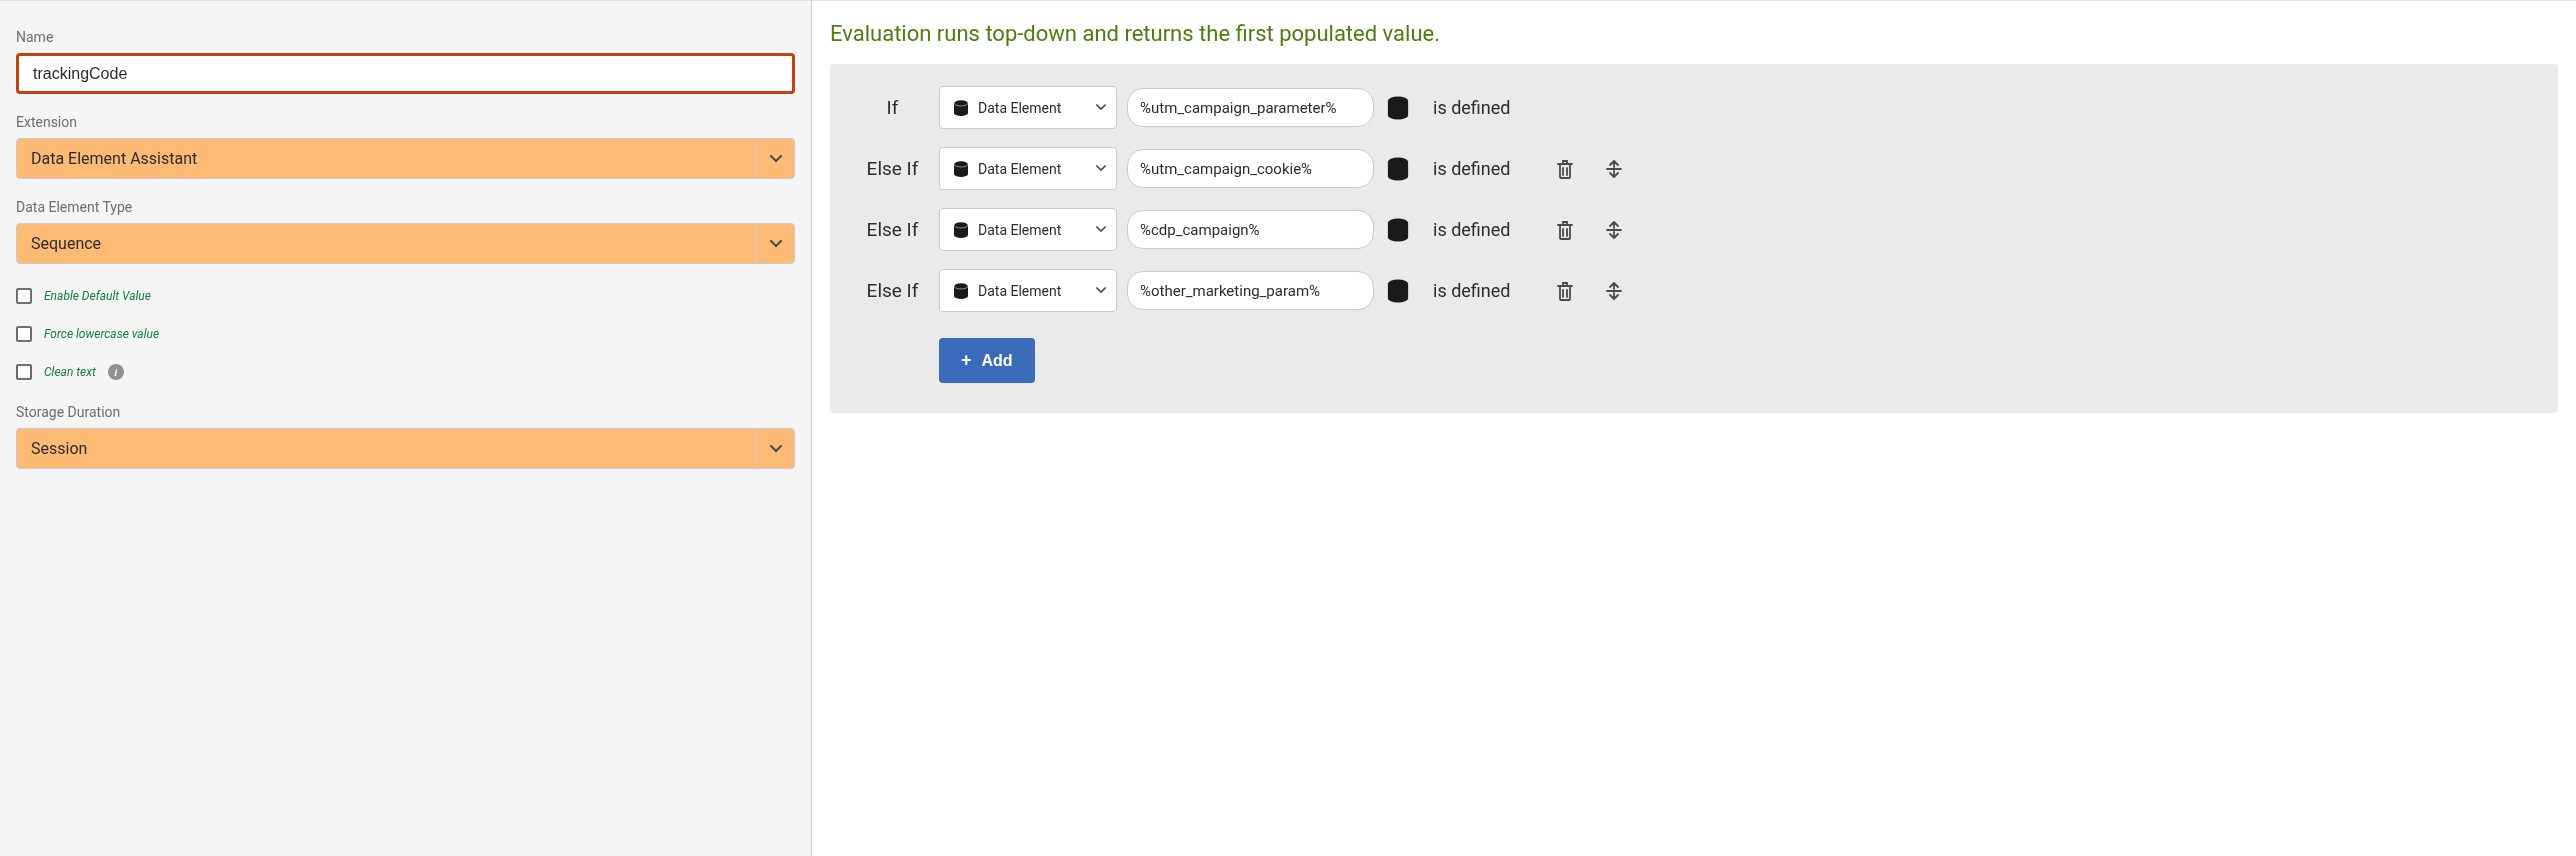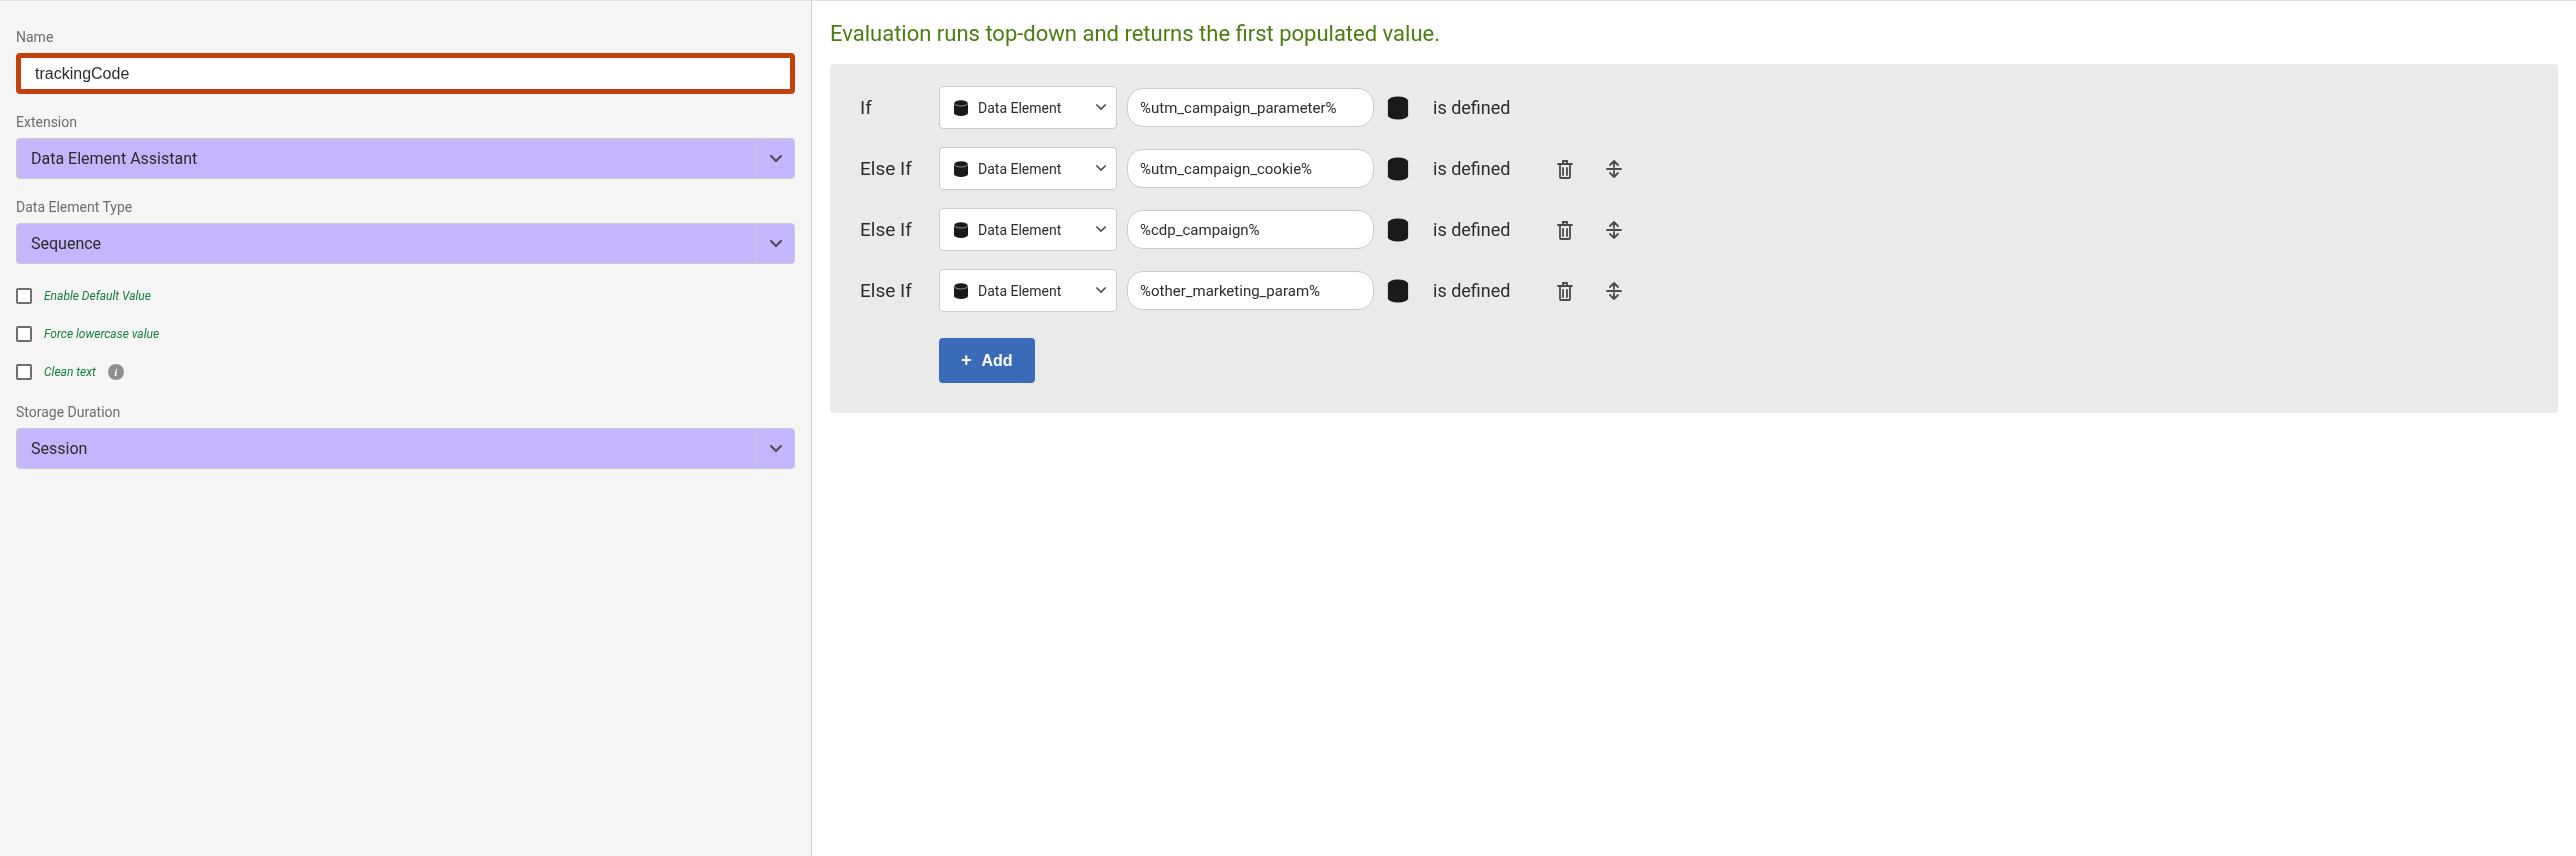--- a/index.html
+++ b/index.html
@@ -21,34 +21,34 @@
     flex-direction: column;
     gap: 20px;
   }
   .field-group { display: flex; flex-direction: column; gap: 8px; }
   .field-label {
     font-size: 14px;
     color: #6e6e6e;
   }
   .text-input {
     background: #ffffff;
-    border: 5px solid #c2410c;
+    border: 3px solid #c2410c;
     border-radius: 4px;
     padding: 10px 14px;
     font-size: 16px;
     color: #2c2c2c;
     width: 100%;
     height: 41px;
   }
   .select-wrap {
     position: relative;
     width: 100%;
   }
   .select-input {
-    background: #c4b5fd;
+    background: #fdba74;
     border: 1px solid #cacaca;
     border-radius: 4px;
     padding: 10px 14px;
     font-size: 16px;
     color: #2c2c2c;
     width: 100%;
     height: 41px;
     appearance: none;
     cursor: pointer;
     display: flex;
@@ -120,21 +120,21 @@
   .rule-row {
     display: grid;
     grid-template-columns: 69px 178px 247px 39px 108px 39px 39px;
     align-items: center;
     gap: 10px;
     margin-bottom: 18px;
   }
   .rule-keyword {
     font-size: 19px;
     color: #2c2c2c;
-    text-align: left;
+    text-align: center;
     padding-right: 4px;
   }
   .rule-select {
     background: #ffffff;
     border: 1px solid #cacaca;
     border-radius: 4px;
     height: 43px;
     display: flex;
     align-items: center;
     padding: 0 10px 0 12px;

